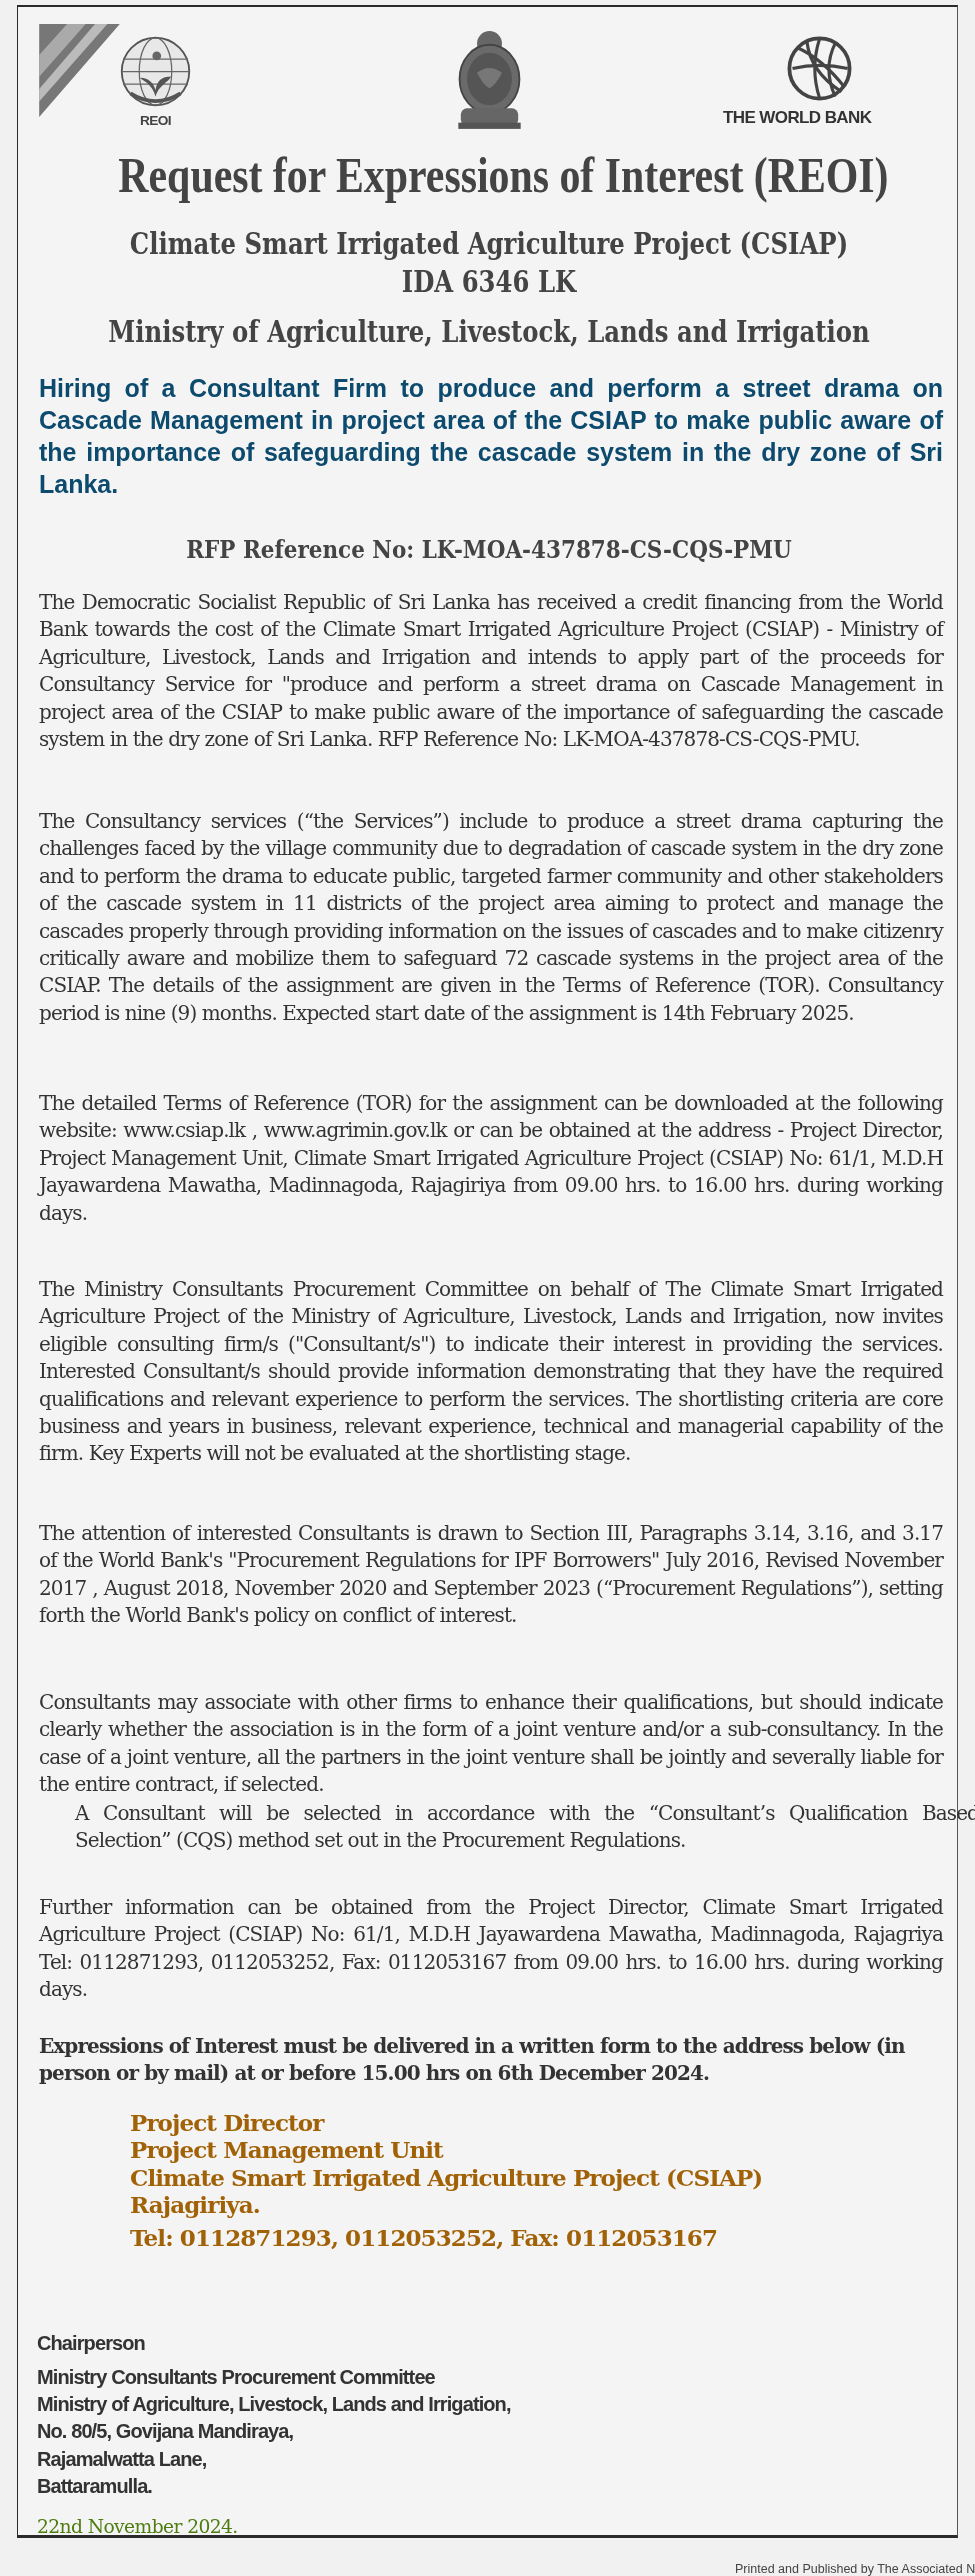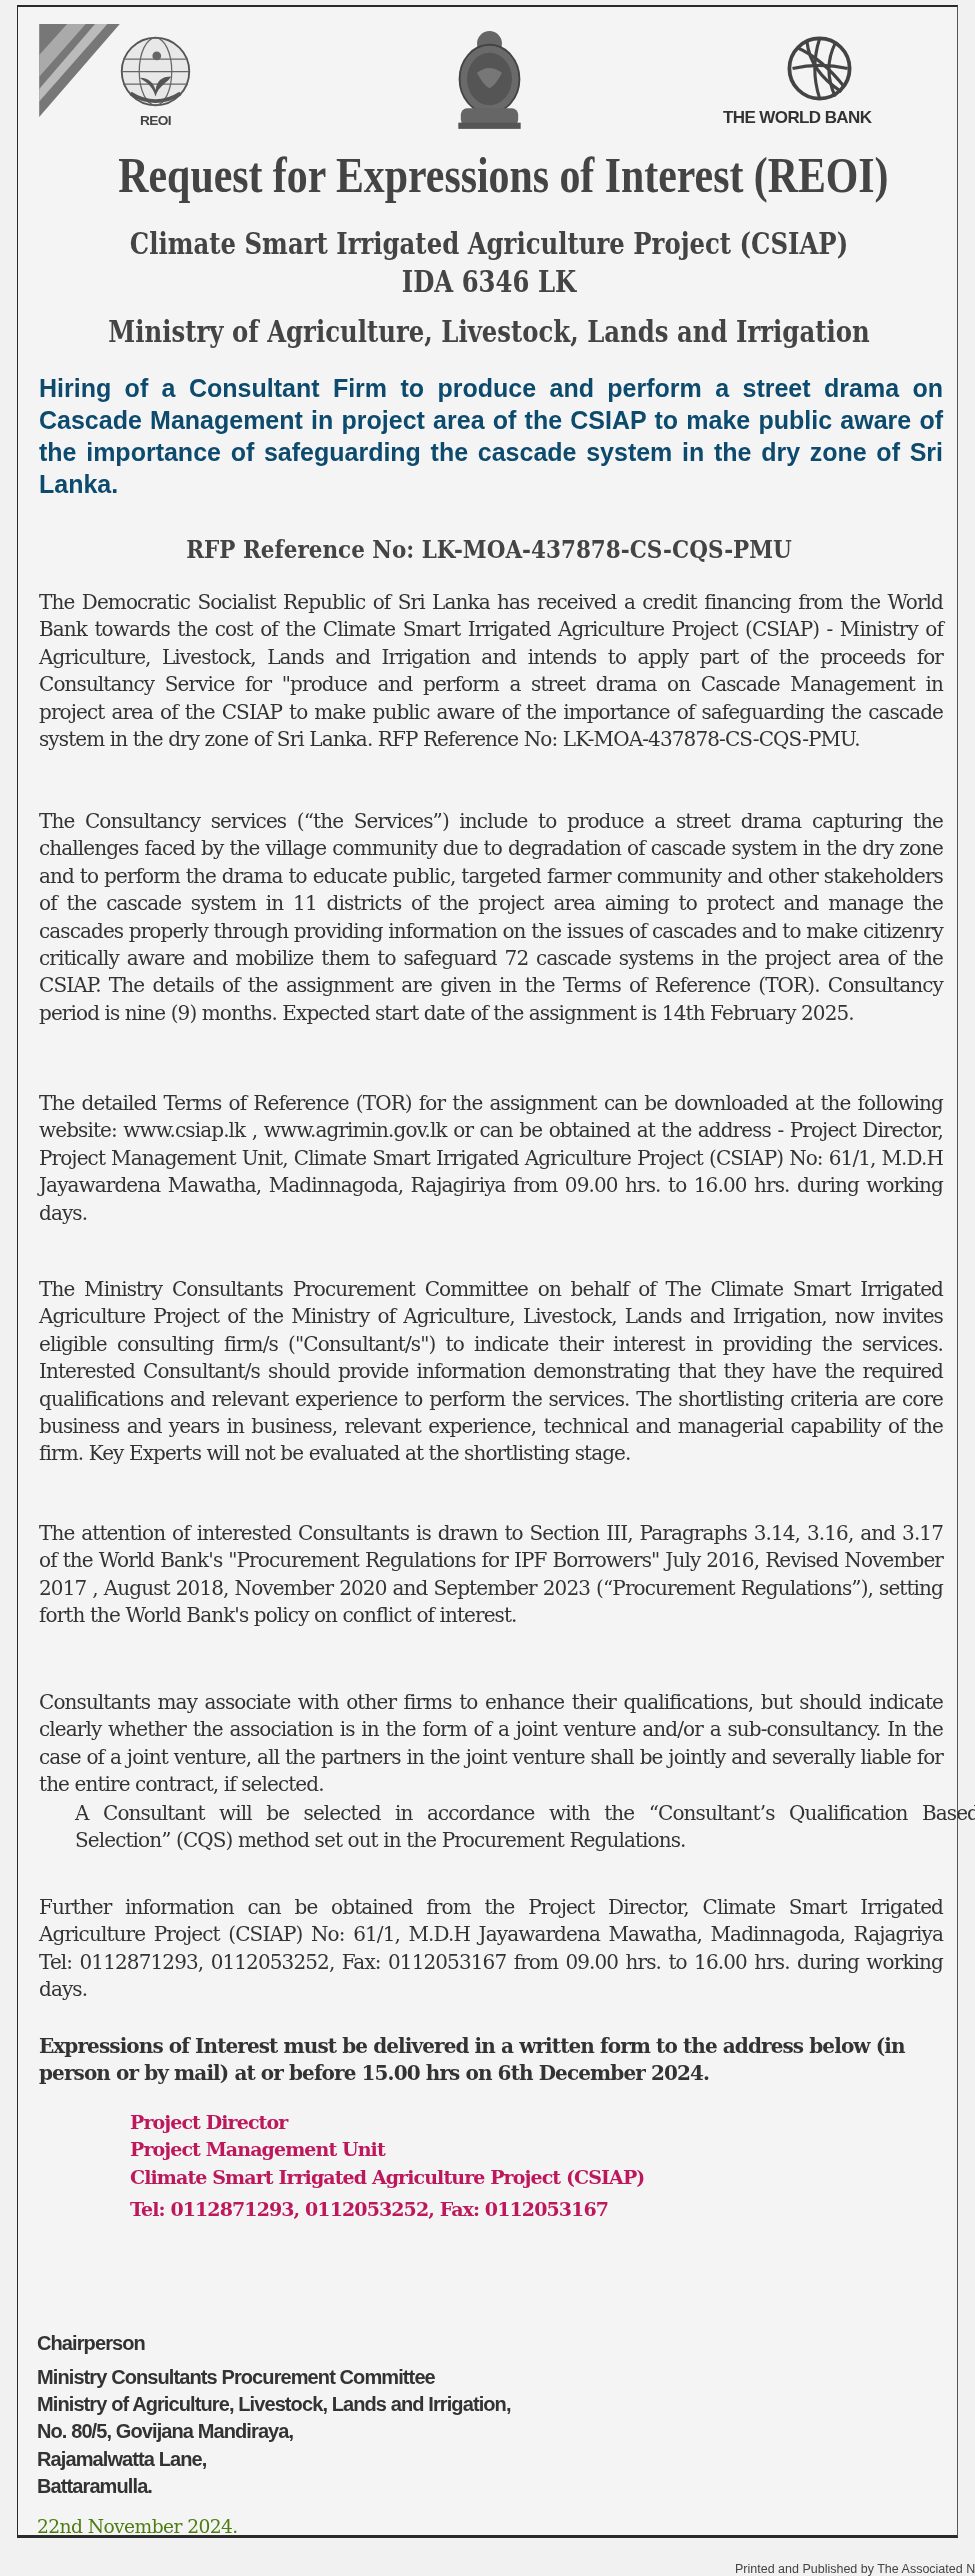--- a/index.html
+++ b/index.html
@@ -142,23 +142,23 @@
     line-height: 27.4px;
     color: #333;
     letter-spacing: -0.9px;
   }
   .address-block {
     position: absolute;
     left: 130px;
     top: 2109px;
     font-family: "DejaVu Serif", serif;
     font-weight: bold;
-    font-size: 19px;
-    line-height: 27.4px;
-    color: #be185d;
+    font-size: 23px;
+    line-height: 27.4px;
+    color: #a16207;
     letter-spacing: -0.9px;
   }
   .address-block div, .chair-block div { white-space: nowrap; }
   .chair-block {
     position: absolute;
     left: 37px;
     top: 2330px;
     font-family: Liberation Sans, sans-serif;
     font-weight: bold;
     font-size: 20px;
@@ -248,20 +248,21 @@
 <div class="body-text p6">Consultants may associate with other firms to enhance their qualifications, but should indicate clearly whether the association is in the form of a joint venture and/or a sub-consultancy. In the case of a joint venture, all the partners in the joint venture shall be jointly and severally liable for the entire contract, if selected.</div>
 <div class="body-text p7">A Consultant will be selected in accordance with the “Consultant’s Qualification Based Selection” (CQS) method set out in the Procurement Regulations.</div>
 <div class="body-text p8">Further information can be obtained from the Project Director, Climate Smart Irrigated Agriculture Project (CSIAP) No: 61/1, M.D.H Jayawardena Mawatha, Madinnagoda, Rajagriya Tel: 0112871293, 0112053252, Fax: 0112053167 from 09.00 hrs. to 16.00 hrs. during working days.</div>
 
 <div class="deadline">Expressions of Interest must be delivered in a written form to the address below (in person or by mail) at or before 15.00 hrs on 6th December 2024.</div>
 
 <div class="address-block">
   <div>Project Director</div>
   <div>Project Management Unit</div>
   <div>Climate Smart Irrigated Agriculture Project (CSIAP)</div>
+  <div>Rajagiriya.</div>
   <div style="margin-top:5px">Tel: 0112871293, 0112053252,  Fax: 0112053167</div>
 </div>
 
 <div class="chair-block">
   <div style="margin-bottom:6.2px">Chairperson</div>
   <div>Ministry Consultants Procurement Committee</div>
   <div>Ministry of Agriculture, Livestock, Lands and Irrigation,</div>
   <div>No. 80/5, Govijana Mandiraya,</div>
   <div>Rajamalwatta Lane,</div>
   <div>Battaramulla.</div>

